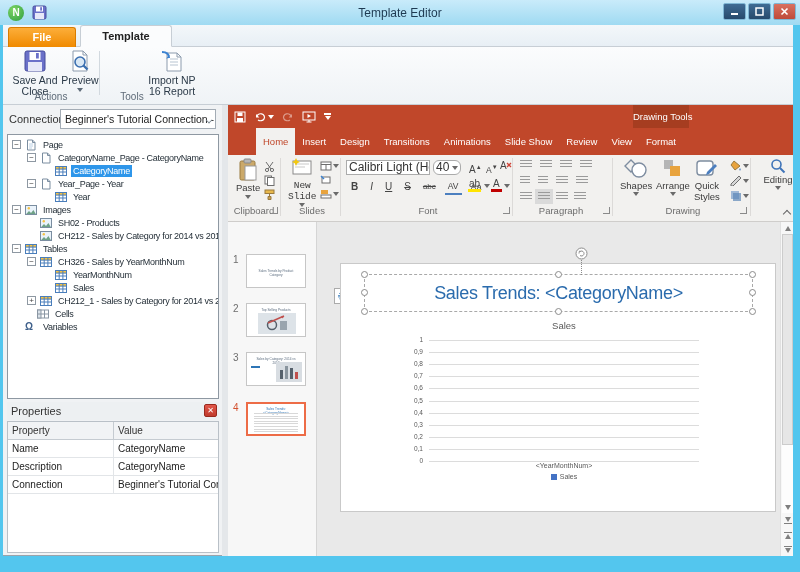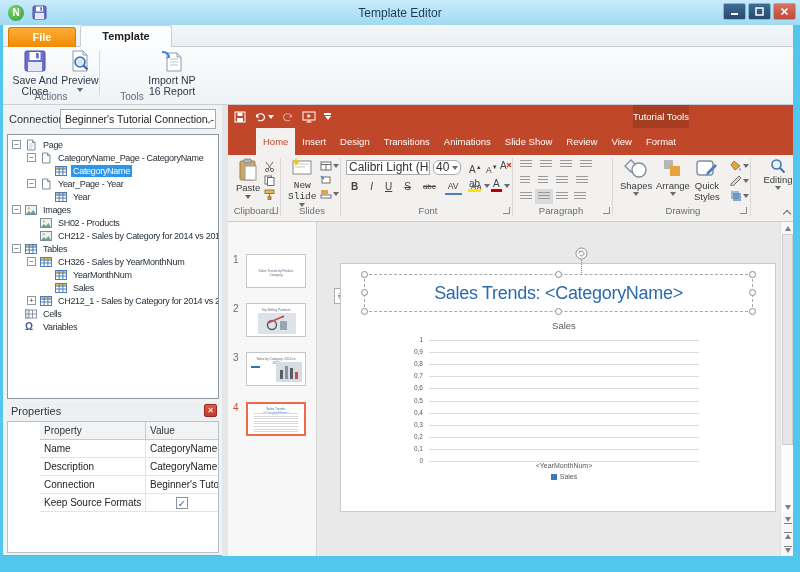--- a/index.html
+++ b/index.html
@@ -59,21 +59,21 @@
   .tree-lbl { padding:0 2px; line-height:12px; }
   .tree-lbl.sel { background:#2E96EA; color:#fff; }
 
   .props-header { position:absolute; left:4px; top:377px; width:212px; height:18px;
     background:#EDF0F2; font-size:11px; color:#333; line-height:18px; padding-left:4px; }
   .props-close { position:absolute; left:201px; top:379px; width:13px; height:13px; border-radius:2px;
     background:linear-gradient(#E2574A,#C03B2D); border:1px solid #99291E;
     color:#fff; font-size:8px; line-height:11px; text-align:center; font-weight:bold; }
   .props-table { position:absolute; left:4px; top:396px; width:212px; height:132px;
     background:#fff; border:1px solid #B9C0C7; font-size:10px; color:#222; }
-  .props-row { display:flex; height:18px; border-bottom:1px solid #E2E5E8;margin-left:32px; }
+  .props-row { display:flex; height:18px; border-bottom:1px solid #E2E5E8; }
   .props-row.head { background:#F1F3F5; border-bottom:1px solid #C5CBD1; color:#333; }
   .pcell { padding:2px 4px; line-height:14px; white-space:nowrap; overflow:hidden; }
   .pcell.k { width:106px; border-right:1px solid #E2E5E8; flex:none; }
   .props-row.head .pcell.k { border-right:1px solid #C5CBD1; }
   .pcell.v { flex:1; }
   .chk { display:block; margin:1px auto; width:12px; height:12px; border:1px solid #8A949E;
     background:#fff; color:#3B6FB5; font-size:10px; line-height:11px; text-align:center; }
 
   .panel-divider { position:absolute; left:219px; top:80px; width:6px; height:451px; background:#E4E7EA; }
 
@@ -371,21 +371,21 @@
           <span class="tree-exp">+</span>
           <span class="tree-ico">
             <svg width="12" height="12" viewBox="0 0 12 12">
               <rect x="0.5" y="1.5" width="11" height="9" fill="#fff" stroke="#4A7EBB"></rect>
               <rect x="0.5" y="1.5" width="11" height="2.6" fill="#F6C244" stroke="#4A7EBB"></rect>
               <path d="M4.2 1.5v9M7.9 1.5v9M0.5 7h11" stroke="#4A7EBB"></path>
             </svg>
           </span>
           <span class="tree-lbl">CH212_1 - Sales by Category for 2014 vs 2013</span>
         </div>
-        <div class="tree-row" style="padding-left: 4px;">
+        <div class="tree-row" style="padding-left: 16px;">
           <span style="width: 13px; flex: 0 0 auto;"></span>
           <span class="tree-ico">
             <svg width="12" height="12" viewBox="0 0 12 12">
               <rect x="0.5" y="2" width="11" height="8" fill="#fff" stroke="#8A96A3"></rect>
               <rect x="0.5" y="2" width="3.5" height="8" fill="#D9E1E8" stroke="#8A96A3"></rect>
               <path d="M0.5 6h11M7.5 2v8" stroke="#8A96A3"></path>
             </svg>
           </span>
           <span class="tree-lbl">Cells</span>
         </div>
@@ -409,26 +409,20 @@
           <div class="pcell k">Name</div>
           <div class="pcell v">CategoryName</div>
         </div>
         <div class="props-row">
           <div class="pcell k">Description</div>
           <div class="pcell v">CategoryName</div>
         </div>
         <div class="props-row">
           <div class="pcell k">Connection</div>
           <div class="pcell v">Beginner's Tutorial Connection - QV</div>
-        </div>
-        <div class="props-row">
-          <div class="pcell k">Keep Source Formats</div>
-          <div class="pcell v">
-            <span class="chk">✓</span>
-          </div>
         </div>
       </div>
 
     <div class="panel-divider"></div>
 
     <div class="ppt-top">
       <div class="qat">
         <svg width="12" height="12" viewBox="0 0 12 12">
           <rect x="1" y="1" width="10" height="10" fill="none" stroke="#fff"></rect>
           <rect x="3.5" y="1.5" width="5" height="3.5" fill="#fff"></rect>
@@ -459,21 +453,21 @@
 
     <div class="ppt-tabs" id="ppt-tabs">
         <div class="ppt-tab active">Home</div>
         <div class="ppt-tab">Insert</div>
         <div class="ppt-tab">Design</div>
         <div class="ppt-tab">Transitions</div>
         <div class="ppt-tab">Animations</div>
         <div class="ppt-tab">Slide Show</div>
         <div class="ppt-tab">Review</div>
         <div class="ppt-tab">View</div>
-        <div class="ppt-tab contextual">Format<div class="ctx-patch">Tutorial Tools</div></div>
+        <div class="ppt-tab contextual">Format<div class="ctx-patch">Drawing Tools</div></div>
       </div>
 
     <div class="ppt-ribbon">
 
       <div class="big-btn" style="left:8px;">
         <svg width="20" height="24" viewBox="0 0 20 24">
           <rect x="2" y="3" width="15" height="19" rx="1.5" fill="#CBA96A" stroke="#9A7B3F"></rect>
           <rect x="6" y="1" width="7" height="4" rx="1" fill="#B7B7B7" stroke="#8A8A8A"></rect>
           <rect x="7" y="8" width="11" height="14" fill="#fff" stroke="#9A9A9A"></rect>
         </svg>

